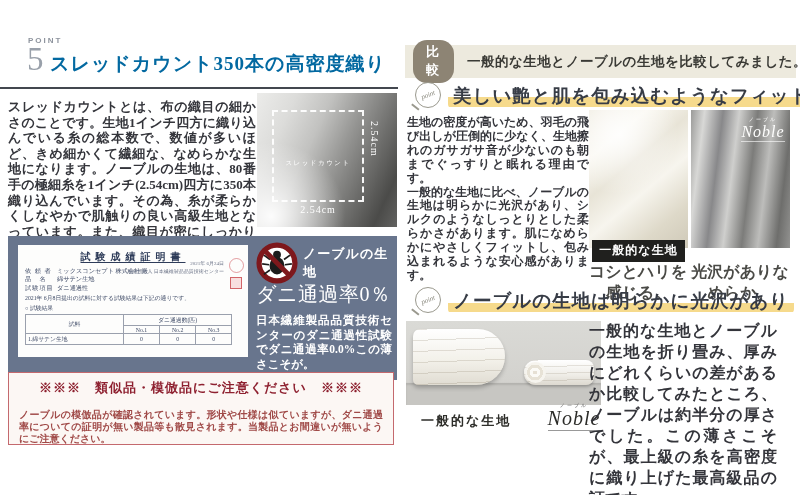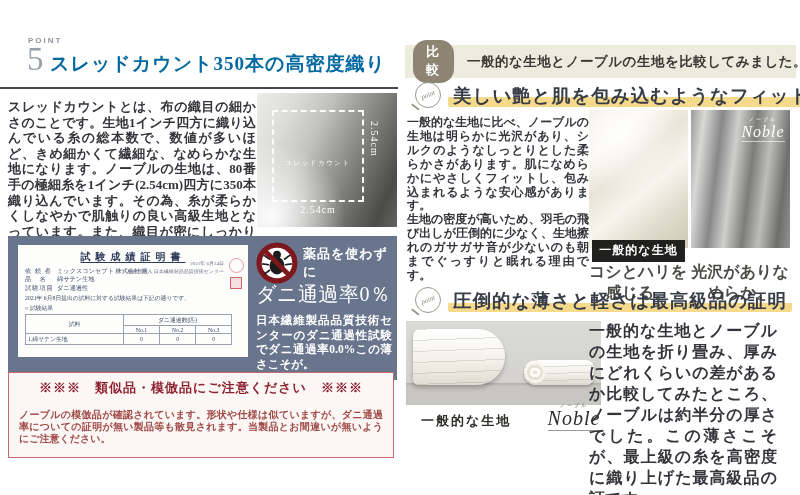--- a/index.html
+++ b/index.html
@@ -41,21 +41,21 @@
   .stamp-round { position:absolute; right:4px; top:13px; width:15px; height:15px; border:1.5px solid rgba(205,80,85,.55); border-radius:50%; }
   .stamp-square { position:absolute; right:6px; top:32px; width:12px; height:12px; border:1px solid rgba(200,70,75,.8); background:rgba(230,120,125,.22); }
 
   .mite-panel { position:absolute; left:248px; top:6px; width:136px; color:#fff; }
   .mite-row { display:flex; align-items:center; gap:5px; }
   .mite-icon { width:42px; height:42px; flex:none; }
   .mite-line1 { font-size:13px; letter-spacing:1px; font-weight:600; }
   .mite-line2 { font-size:20px; letter-spacing:0.5px; margin-top:-3px; white-space:nowrap; }
   .mite-body { margin-top:5px; font-size:11.5px; line-height:1.28; font-weight:600; text-align:justify; }
 
-  .warning-box { position:absolute; left:8px; top:372px; width:386px; height:86px; border:1px solid #c4696e; background:#fcf7f4; padding:6px 10px 0; }
+  .warning-box { position:absolute; left:8px; top:372px; width:386px; height:73px; border:1px solid #c4696e; background:#fcf7f4; padding:6px 10px 0; }
   .warning-title { text-align:center; font-size:13px; font-weight:bold; letter-spacing:1px; color:#8e2130; white-space:nowrap; }
   .warning-body { margin-top:12px; font-size:10px; line-height:1.2; font-weight:600; color:#a04a48; text-align:justify; }
 
   
   .compare-strip { position:absolute; left:405px; top:45px; width:391px; height:33px; background:#edeade; display:flex; align-items:center; gap:13px; padding-left:8px; }
   .compare-badge { background:#8d8474; color:#fff; border-radius:14px; font-size:13px; font-weight:bold; letter-spacing:2px; padding:3px 13px 4px; }
   .compare-text { font-size:13.5px; font-weight:600; color:#3a3a35; letter-spacing:0.5px; white-space:nowrap; }
 
   .point-row { position:absolute; display:flex; align-items:center; gap:7px; }
   .point-row1 { left:415px; top:82px; }
@@ -179,21 +179,21 @@
 
     <div class="mite-panel">
       <div class="mite-row">
         <svg class="mite-icon" viewBox="0 0 48 48">
           <circle cx="24" cy="24" r="20.5" fill="#ffffff" stroke="#7e181c" stroke-width="6"></circle>
           <path d="M16 20 L9 15 M15 26 L7 25 M16 32 L9 37 M32 20 L39 15 M33 26 L41 25 M32 32 L39 37" stroke="#1c1c1c" stroke-width="2" fill="none"></path>
           <circle cx="24" cy="14.5" r="4.5" fill="#1c1c1c"></circle>
           <ellipse cx="24" cy="27" rx="8.5" ry="10" fill="#1c1c1c"></ellipse>
           <line x1="10" y1="10" x2="38" y2="38" stroke="#7e181c" stroke-width="5.5"></line>
         </svg>
-        <div class="mite-line1">薬品を使わずに</div>
+        <div class="mite-line1">ノーブルの生地</div>
       </div>
       <div class="mite-line2">ダニ通過率0％</div>
       <div class="mite-body">日本繊維製品品質技術センターのダニ通過性試験でダニ通過率0.0%この薄さこそが。</div>
     </div>
   </div>
 
   <div class="warning-box">
     <div class="warning-title">※※※　類似品・模倣品にご注意ください　※※※</div>
     <p class="warning-body">ノーブルの模倣品が確認されています。形状や仕様は似ていますが、ダニ通過率についての証明が無い製品等も散見されます。当製品とお間違いが無いようにご注意ください。</p>
   </div>
@@ -204,41 +204,41 @@
   </div>
 
   <div class="point-row point-row1">
     <div class="point-icon">
       <span>point</span>
     </div>
     <h2 class="point-heading">美しい艶と肌を包み込むようなフィット感</h2>
   </div>
 
   <div class="para1">
+    <p>生地の密度が高いため、羽毛の飛び出しが圧倒的に少なく、生地擦れのガサガサ音が少ないのも朝までぐっすりと眠れる理由です。</p>
     <p>一般的な生地に比べ、ノーブルの生地は明らかに光沢があり、シルクのようなしっとりとした柔らかさがあります。肌になめらかにやさしくフィットし、包み込まれるような安心感があります。</p>
-    <p>生地の密度が高いため、羽毛の飛び出しが圧倒的に少なく、生地擦れのガサガサ音が少ないのも朝までぐっすりと眠れる理由です。</p>
   </div>
 
   <div class="fig1-left"></div>
   <div class="fig1-right">
     <div class="noble-logo-white">
       <span class="sub">ノーブル</span>
       <span class="main">Noble</span>
       <span class="rule"></span>
     </div>
   </div>
   <div class="fab-label lbl-dark">一般的な生地</div>
   <div class="fab-caption cap-left">コシとハリを感じる。</div>
   <div class="fab-caption cap-right">光沢がありなめらか。</div>
 
   <div class="point-row point-row2">
     <div class="point-icon">
       <span>point</span>
     </div>
-    <h2 class="point-heading">圧倒的な薄さと軽さは最高級品の証明</h2>
+    <h2 class="point-heading">ノーブルの生地は明らかに光沢があり</h2>
   </div>
 
   <div class="fold-scene">
     <div class="shelf"></div>
     <div class="roll-left"></div>
     <div class="roll-right"></div>
   </div>
   <div class="fold-lbl-left">一般的な生地</div>
   <div class="fold-logo">
     <span class="sub">ノーブル</span>

